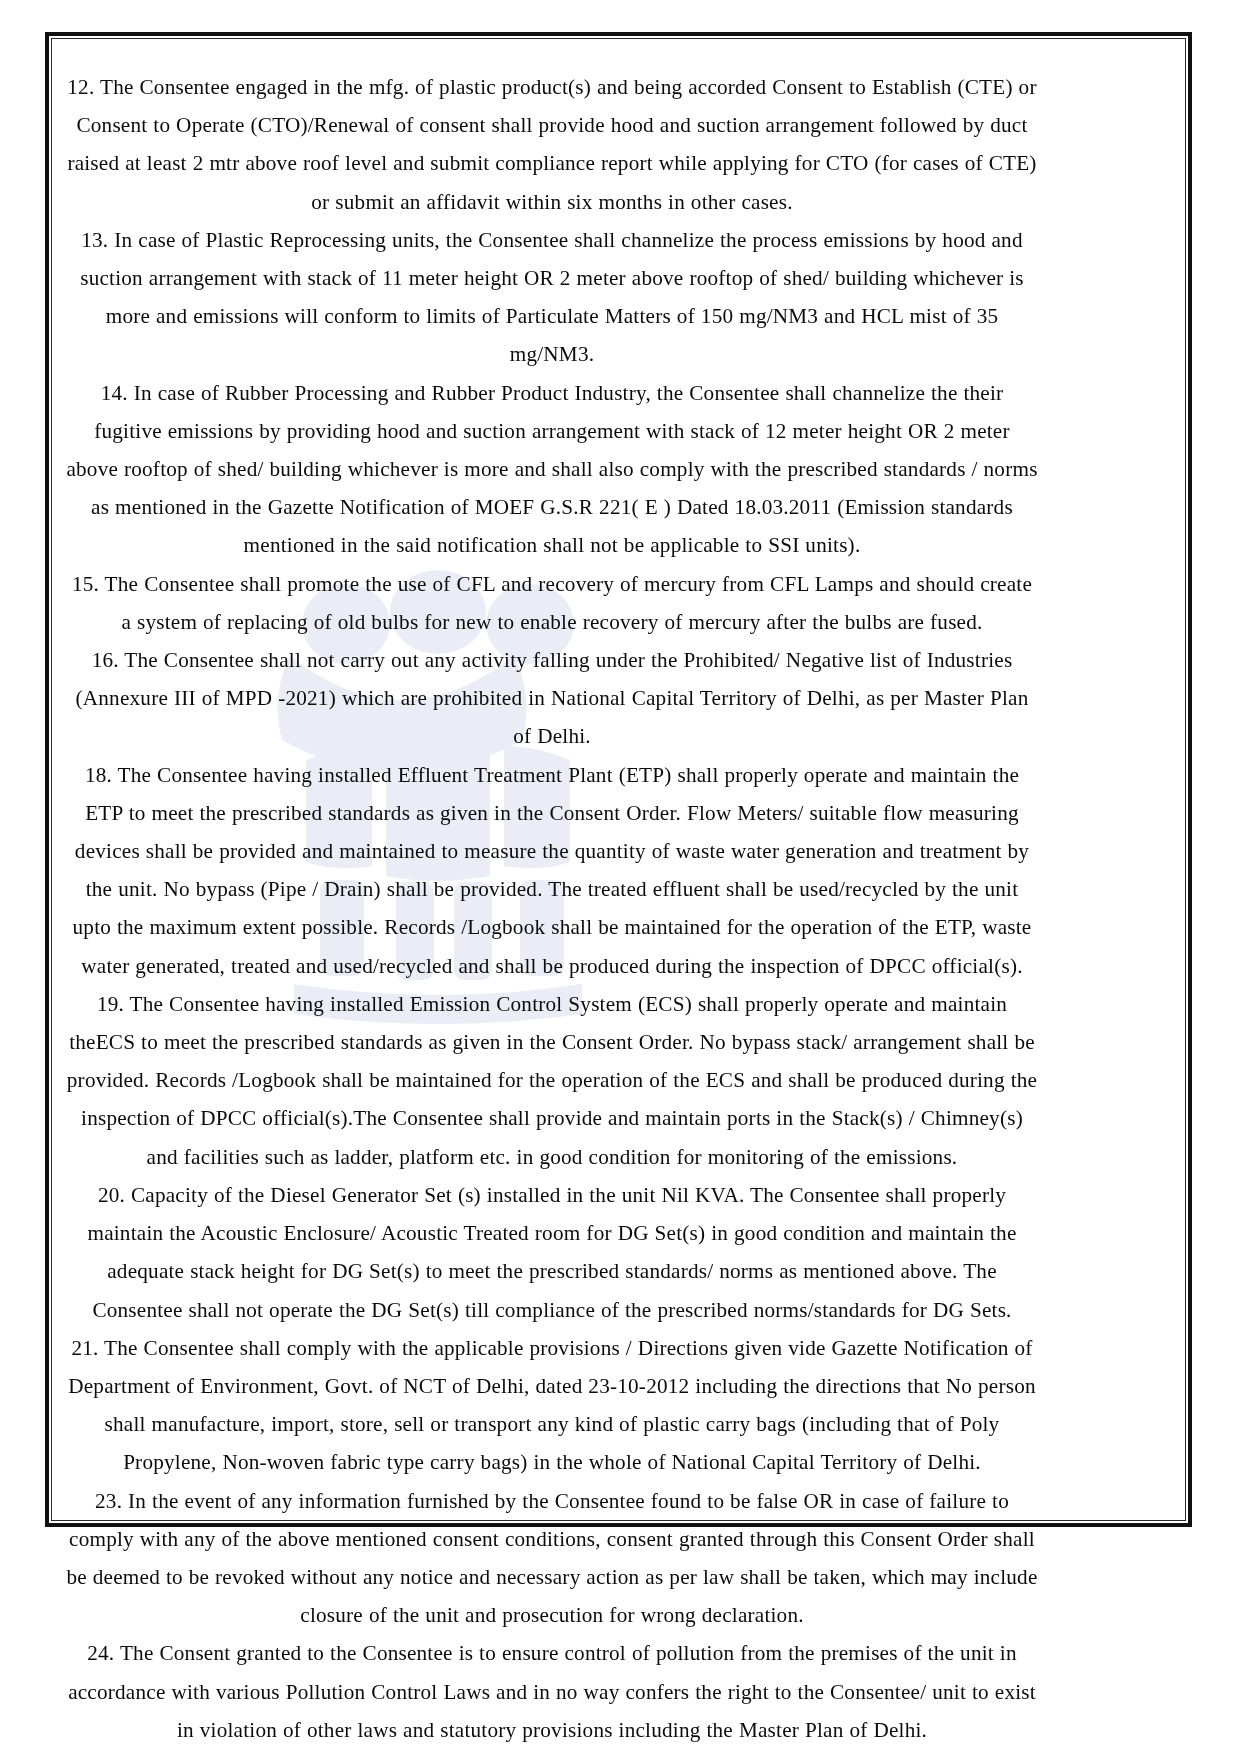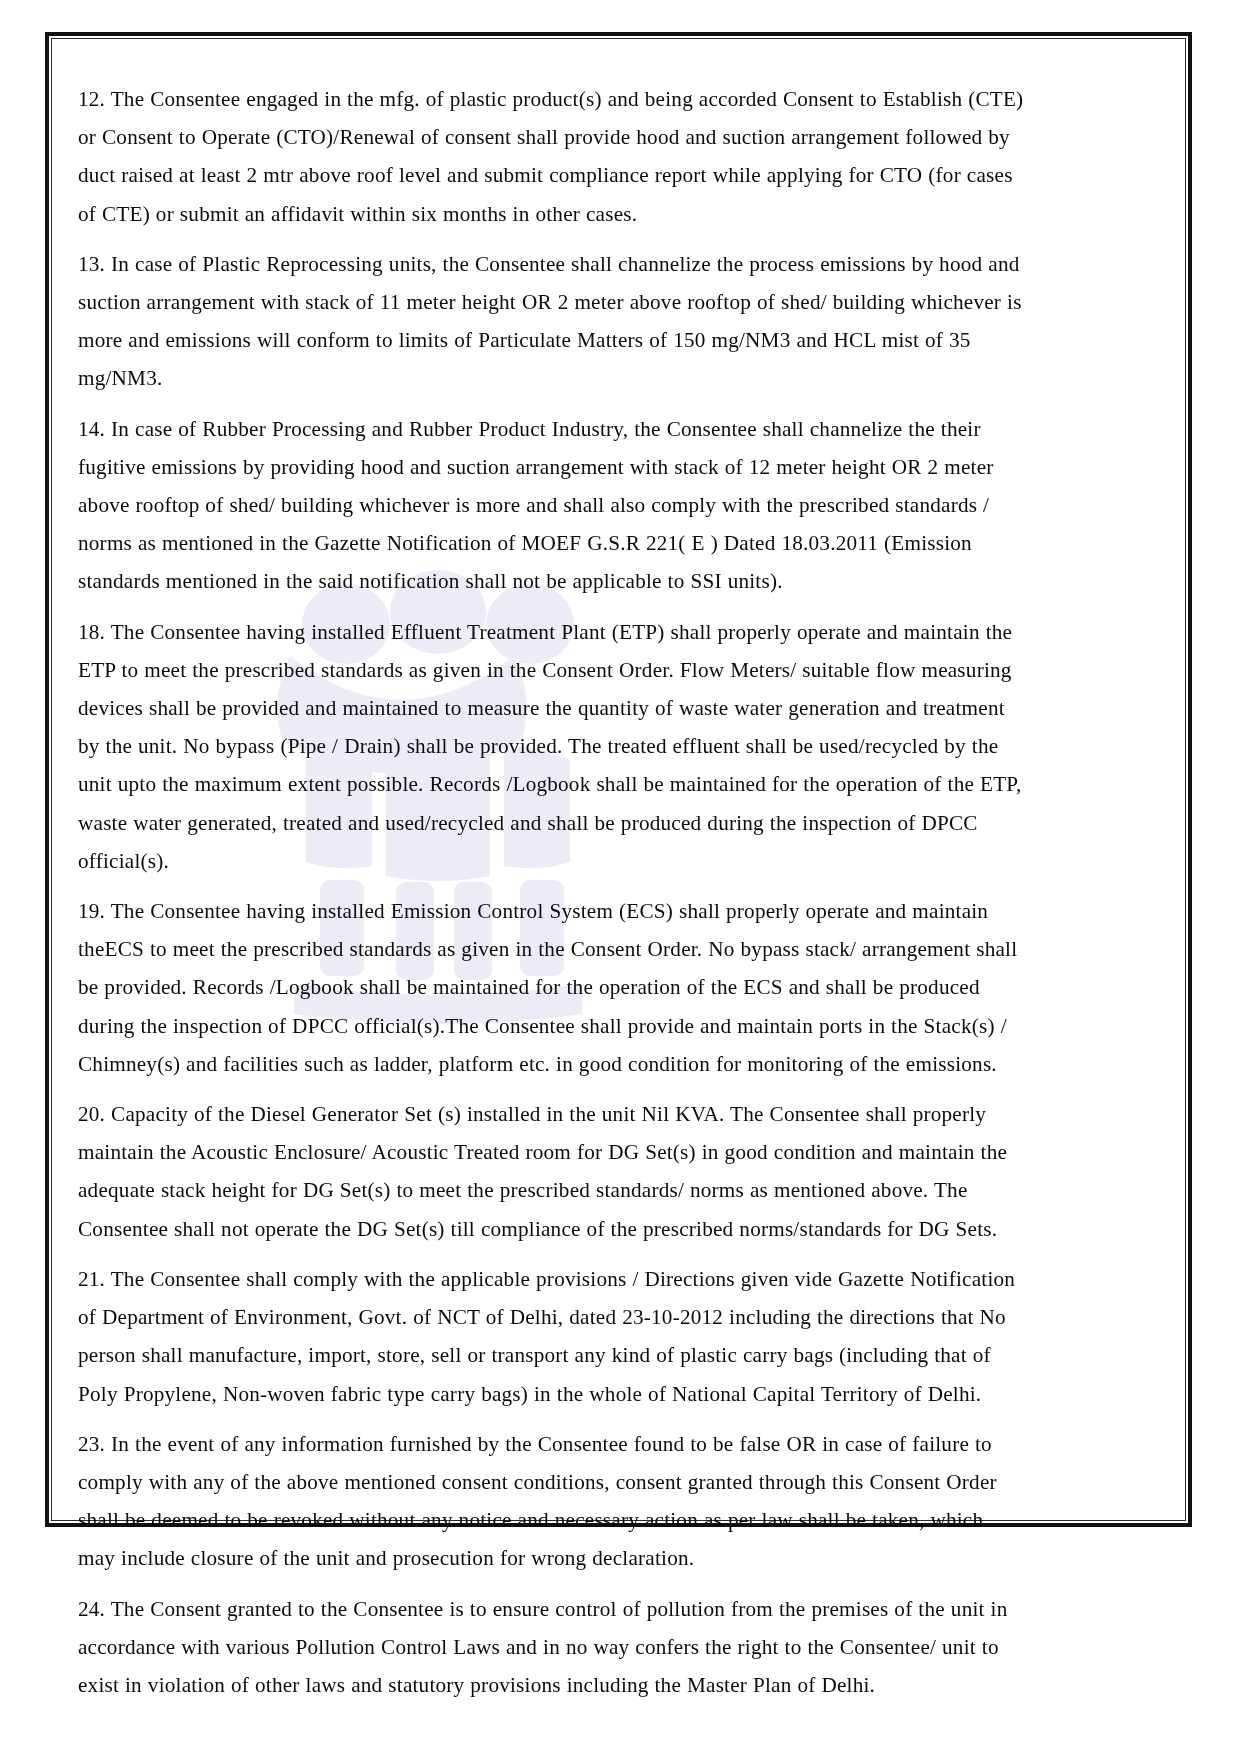--- a/index.html
+++ b/index.html
@@ -63,22 +63,22 @@
     position: absolute;
     left: 66px;
     top: 68px;
     width: 972px;
     z-index: 2;
   }
 
   .clause {
     font-size: 21.2px;
     line-height: 38.2px;
-    text-align: left;
-    margin: 12px;
+    text-align: center;
+    margin: 0;
     letter-spacing: 0.01em;
     word-spacing: 0.02em;
     color: #0b0b0b;
   }
 
   .clause + .clause { margin-top: 0; }
 </style>
 </head>
 <body>
 
@@ -109,20 +109,22 @@
 
         <path d="M66 424 q144 22 288 0 l0 30 q-144 20 -288 0 z"></path>
       </g>
     </svg>
   </div>
 
   <div class="content">
     <p class="clause">12. The Consentee engaged in the mfg. of plastic product(s) and being accorded Consent to Establish (CTE) or Consent to Operate (CTO)/Renewal of consent shall provide hood and suction arrangement followed by duct raised at least 2 mtr above roof level and submit compliance report while applying for CTO (for cases of CTE) or submit an affidavit within six months in other cases.</p>
     <p class="clause">13. In case of Plastic Reprocessing units, the Consentee shall channelize the process emissions by hood and suction arrangement with stack of 11 meter height OR 2 meter above rooftop of shed/ building whichever is more and emissions will conform to limits of Particulate Matters of 150 mg/NM3 and HCL mist of 35 mg/NM3.</p>
     <p class="clause">14. In case of Rubber Processing and Rubber Product Industry, the Consentee shall channelize the their fugitive emissions by providing hood and suction arrangement with stack of 12 meter height OR 2 meter above rooftop of shed/ building whichever is more and shall also comply with the prescribed standards / norms as mentioned in the Gazette Notification of MOEF G.S.R 221( E ) Dated 18.03.2011 (Emission standards mentioned in the said notification shall not be applicable to SSI units).</p>
+    <p class="clause">15. The Consentee shall promote the use of CFL and recovery of mercury from CFL Lamps and should create a system of replacing of old bulbs for new to enable recovery of mercury after the bulbs are fused.</p>
+    <p class="clause">16. The Consentee shall not carry out any activity falling under the Prohibited/ Negative list of Industries (Annexure III of MPD -2021) which are prohibited in National Capital Territory of Delhi, as per Master Plan of Delhi.</p>
     <p class="clause">18. The Consentee having installed Effluent Treatment Plant (ETP) shall properly operate and maintain the ETP to meet the prescribed standards as given in the Consent Order. Flow Meters/ suitable flow measuring devices shall be provided and maintained to measure the quantity of waste water generation and treatment by the unit. No bypass (Pipe / Drain) shall be provided. The treated effluent shall be used/recycled by the unit upto the maximum extent possible. Records /Logbook shall be maintained for the operation of the ETP, waste water generated, treated and used/recycled and shall be produced during the inspection of DPCC official(s).</p>
     <p class="clause">19. The Consentee having installed Emission Control System (ECS) shall properly operate and maintain theECS to meet the prescribed standards as given in the Consent Order. No bypass stack/ arrangement shall be provided. Records /Logbook shall be maintained for the operation of the ECS and shall be produced during the inspection of DPCC official(s).The Consentee shall provide and maintain ports in the Stack(s) / Chimney(s) and facilities such as ladder, platform etc. in good condition for monitoring of the emissions.</p>
     <p class="clause">20. Capacity of the Diesel Generator Set (s) installed in the unit Nil KVA. The Consentee shall properly maintain the Acoustic Enclosure/ Acoustic Treated room for DG Set(s) in good condition and maintain the adequate stack height for DG Set(s) to meet the prescribed standards/ norms as mentioned above. The Consentee shall not operate the DG Set(s) till compliance of the prescribed norms/standards for DG Sets.</p>
     <p class="clause">21. The Consentee shall comply with the applicable provisions / Directions given vide Gazette Notification of Department of Environment, Govt. of NCT of Delhi, dated 23-10-2012 including the directions that No person shall manufacture, import, store, sell or transport any kind of plastic carry bags (including that of Poly Propylene, Non-woven fabric type carry bags) in the whole of National Capital Territory of Delhi.</p>
     <p class="clause">23. In the event of any information furnished by the Consentee found to be false OR in case of failure to comply with any of the above mentioned consent conditions, consent granted through this Consent Order shall be deemed to be revoked without any notice and necessary action as per law shall be taken, which may include closure of the unit and prosecution for wrong declaration.</p>
     <p class="clause">24. The Consent granted to the Consentee is to ensure control of pollution from the premises of the unit in accordance with various Pollution Control Laws and in no way confers the right to the Consentee/ unit to exist in violation of other laws and statutory provisions including the Master Plan of Delhi.</p>
   </div>
 
 </div>
 

